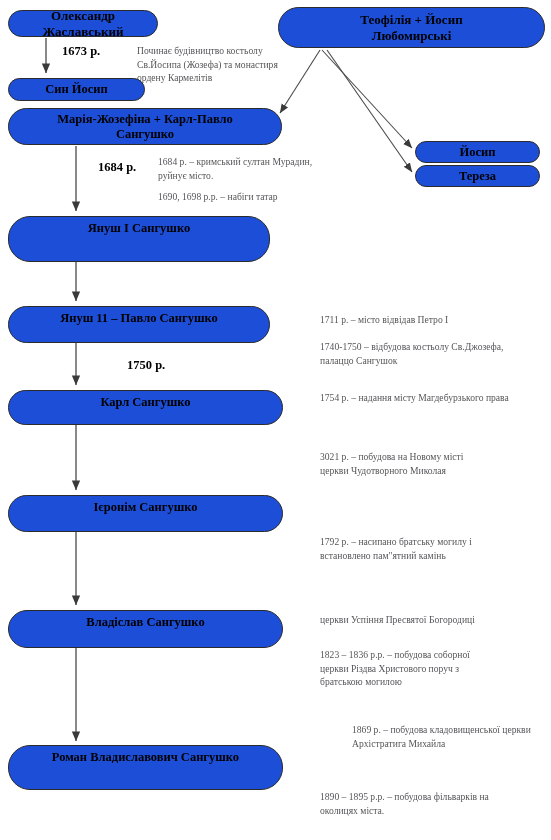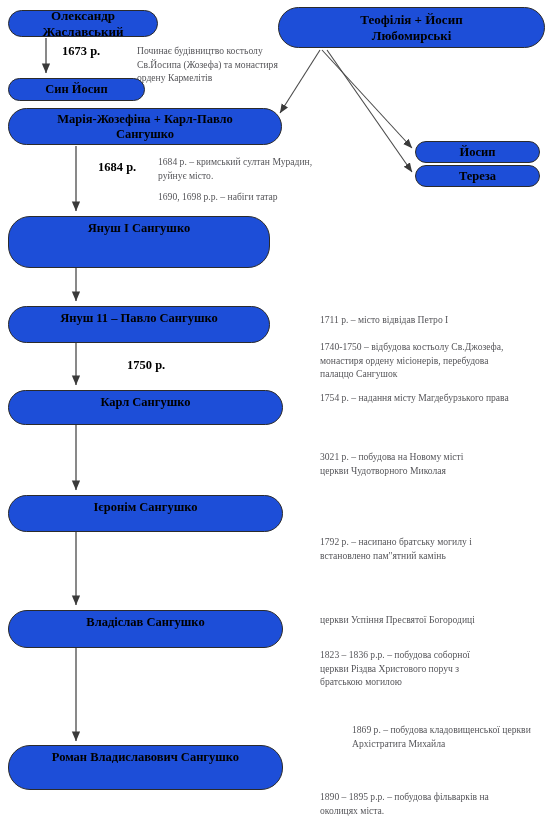--- a/index.html
+++ b/index.html
@@ -130,21 +130,21 @@
   </div>
 
   <div class="node pill vc" style="left:415px; top:141px; width:125px; height:22px; font-size:12.5px;">
     <span class="label">Йосип</span>
   </div>
 
   <div class="node pill vc" style="left:415px; top:165px; width:125px; height:22px; font-size:12.5px;">
     <span class="label">Тереза</span>
   </div>
 
-  <div class="node stadium vt" style="left:8px; top:216px; width:262px; height:52px; font-size:12.5px; padding-top:4px;">
+  <div class="node stadium vt" style="left:8px; top:216px; width:262px; height:46px; font-size:12.5px; padding-top:4px;">
     <span class="label">Януш I Сангушко</span>
   </div>
 
   <div class="node stadium vt" style="left:8px; top:306px; width:262px; height:37px; font-size:12.5px; padding-top:4px;">
     <span class="label">Януш 11 – Павло Сангушко</span>
   </div>
 
   <div class="node stadium vt" style="left:8px; top:390px; width:275px; height:35px; font-size:12.5px; padding-top:4px;">
     <span class="label">Карл Сангушко</span>
   </div>
@@ -181,21 +181,20 @@
   <div class="note" style="left:158px; top:190px;">
     <span class="ln">1690, 1698 р.р. – набіги татар</span>
   </div>
 
   <div class="note" style="left:320px; top:313px;">
     <span class="ln">1711 р. – місто відвідав Петро I</span>
   </div>
 
   <div class="note" style="left:320px; top:340px;">
     <span class="ln">1740-1750 – відбудова костьолу Св.Джозефа,</span>
-    <span class="ln">монастиря ордену місіонерів, перебудова</span>
     <span class="ln">палаццо Сангушок</span>
   </div>
 
   <div class="note" style="left:320px; top:391px;">
     <span class="ln">1754 р. – надання місту Магдебурзького права</span>
   </div>
 
   <div class="note" style="left:320px; top:450px;">
     <span class="ln">3021 р. – побудова на Новому  місті</span>
     <span class="ln">церкви Чудотворного Миколая</span>

